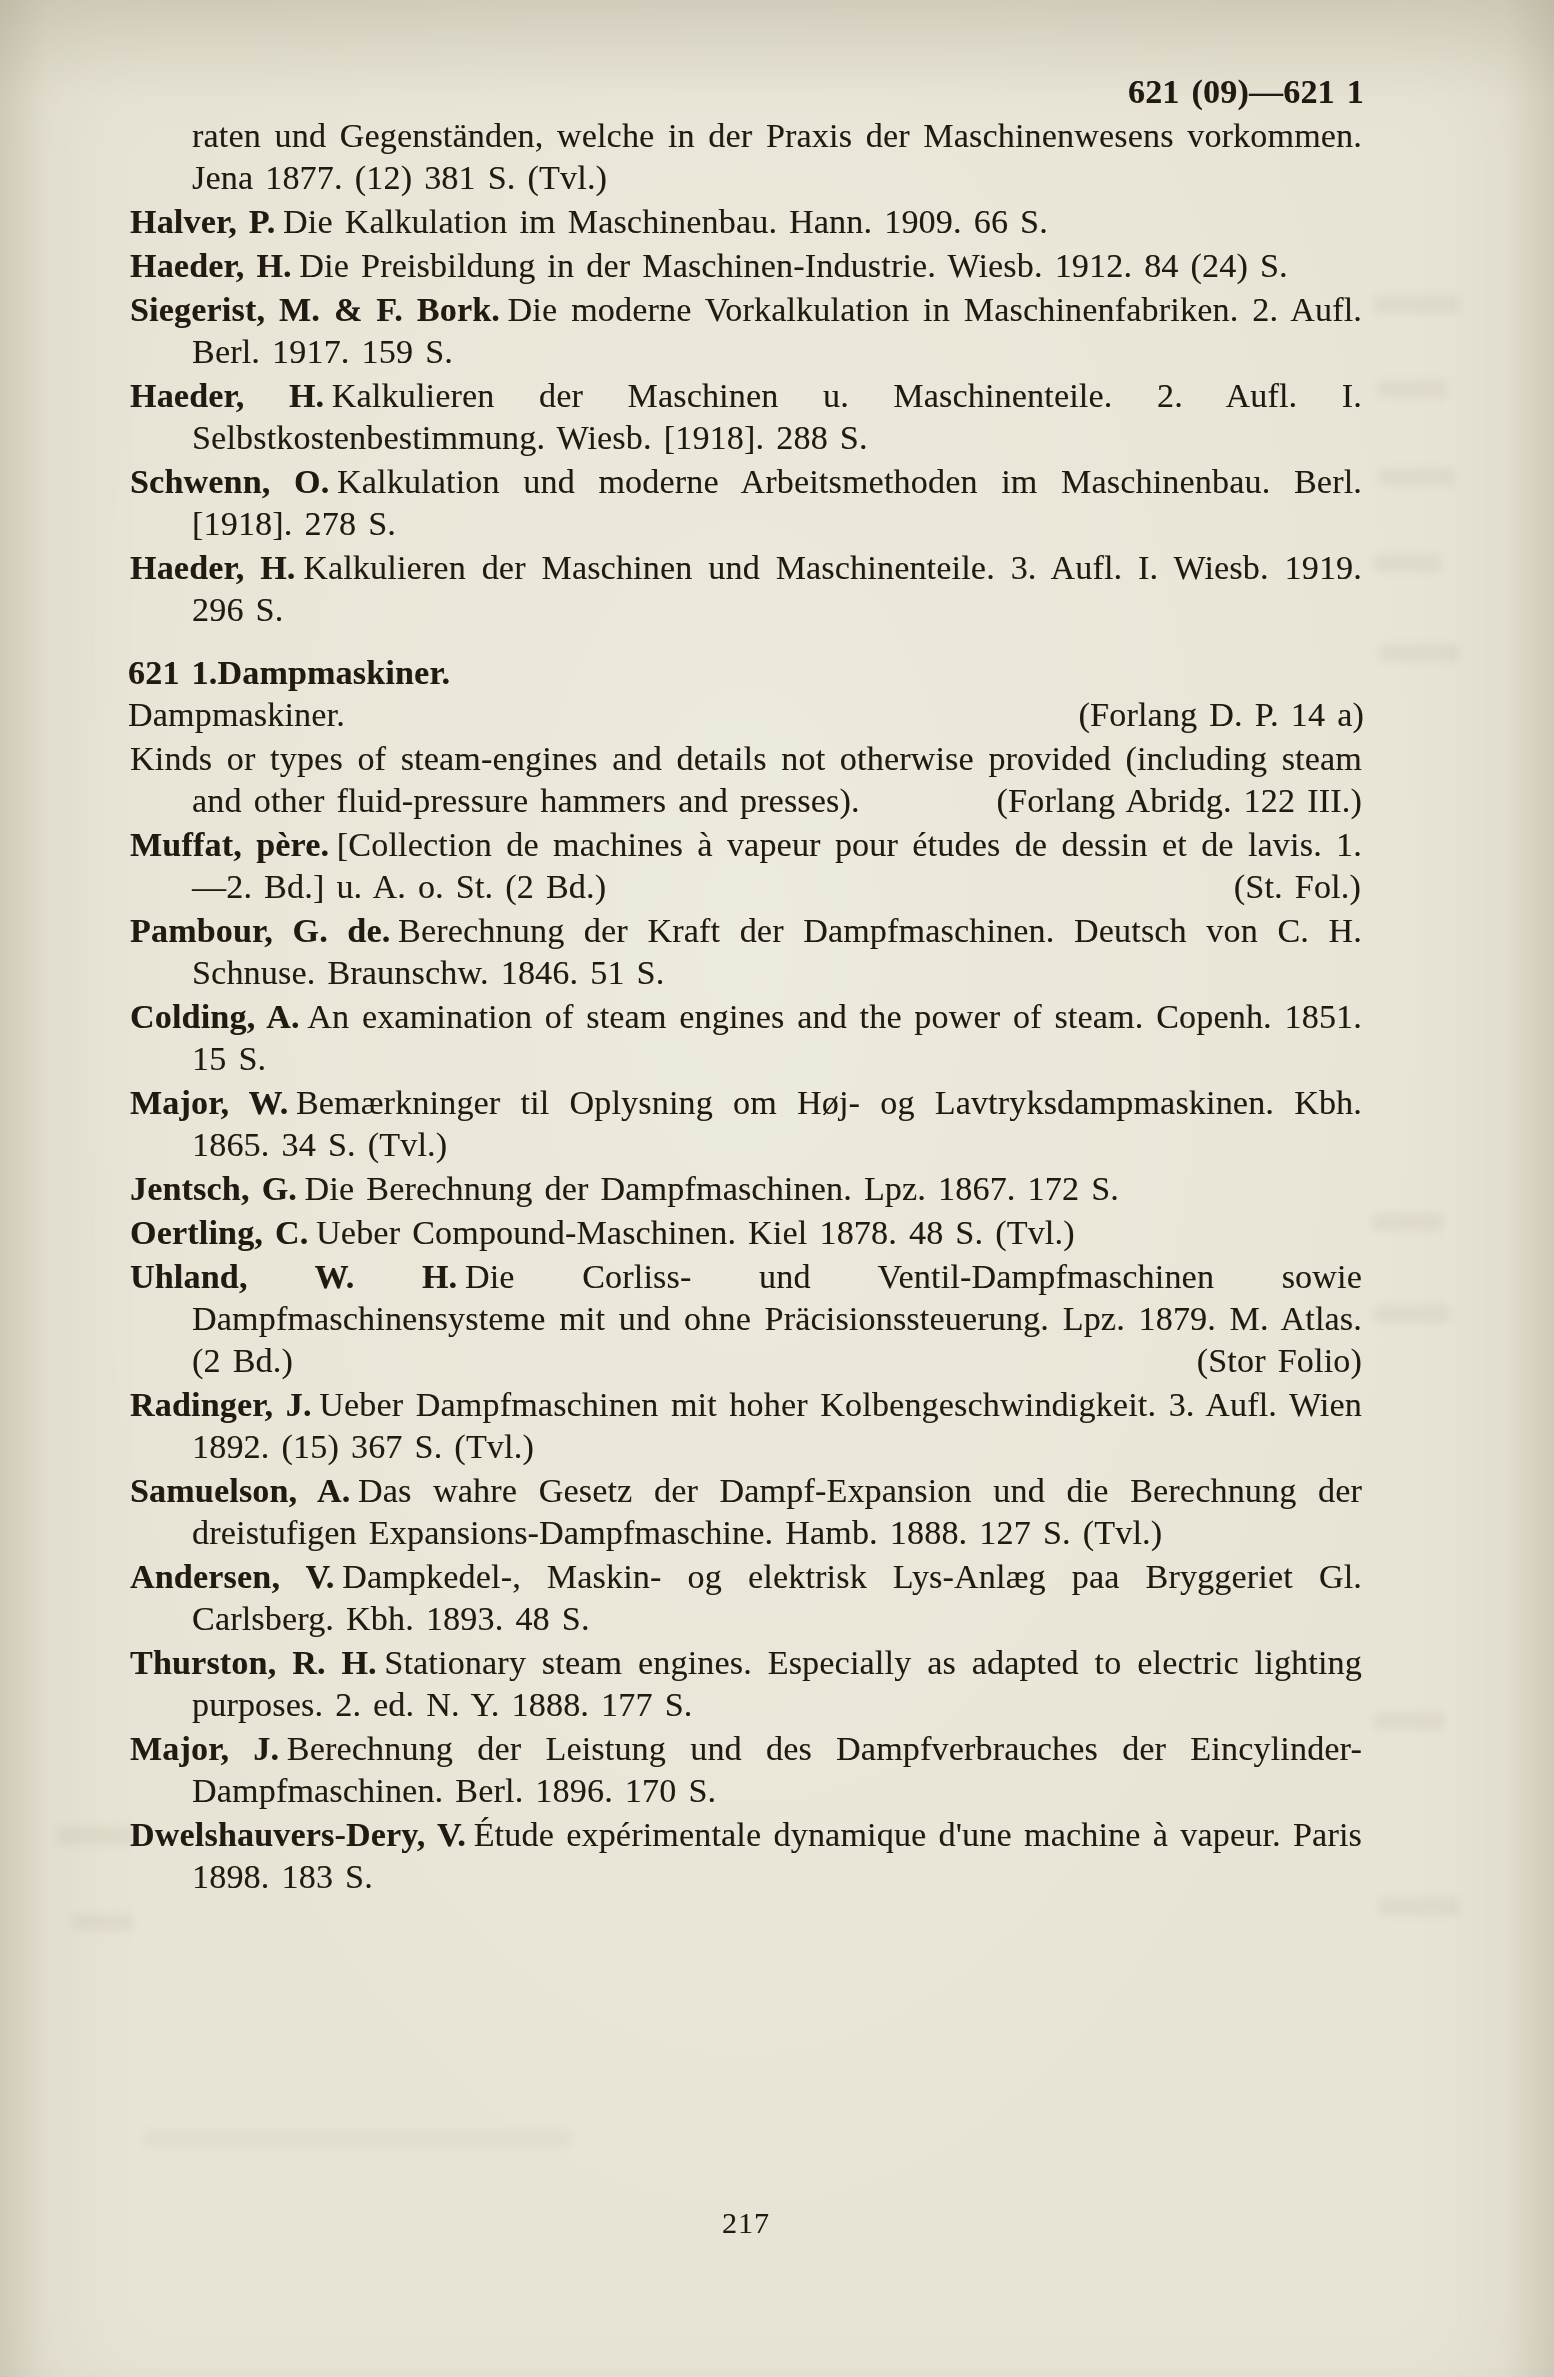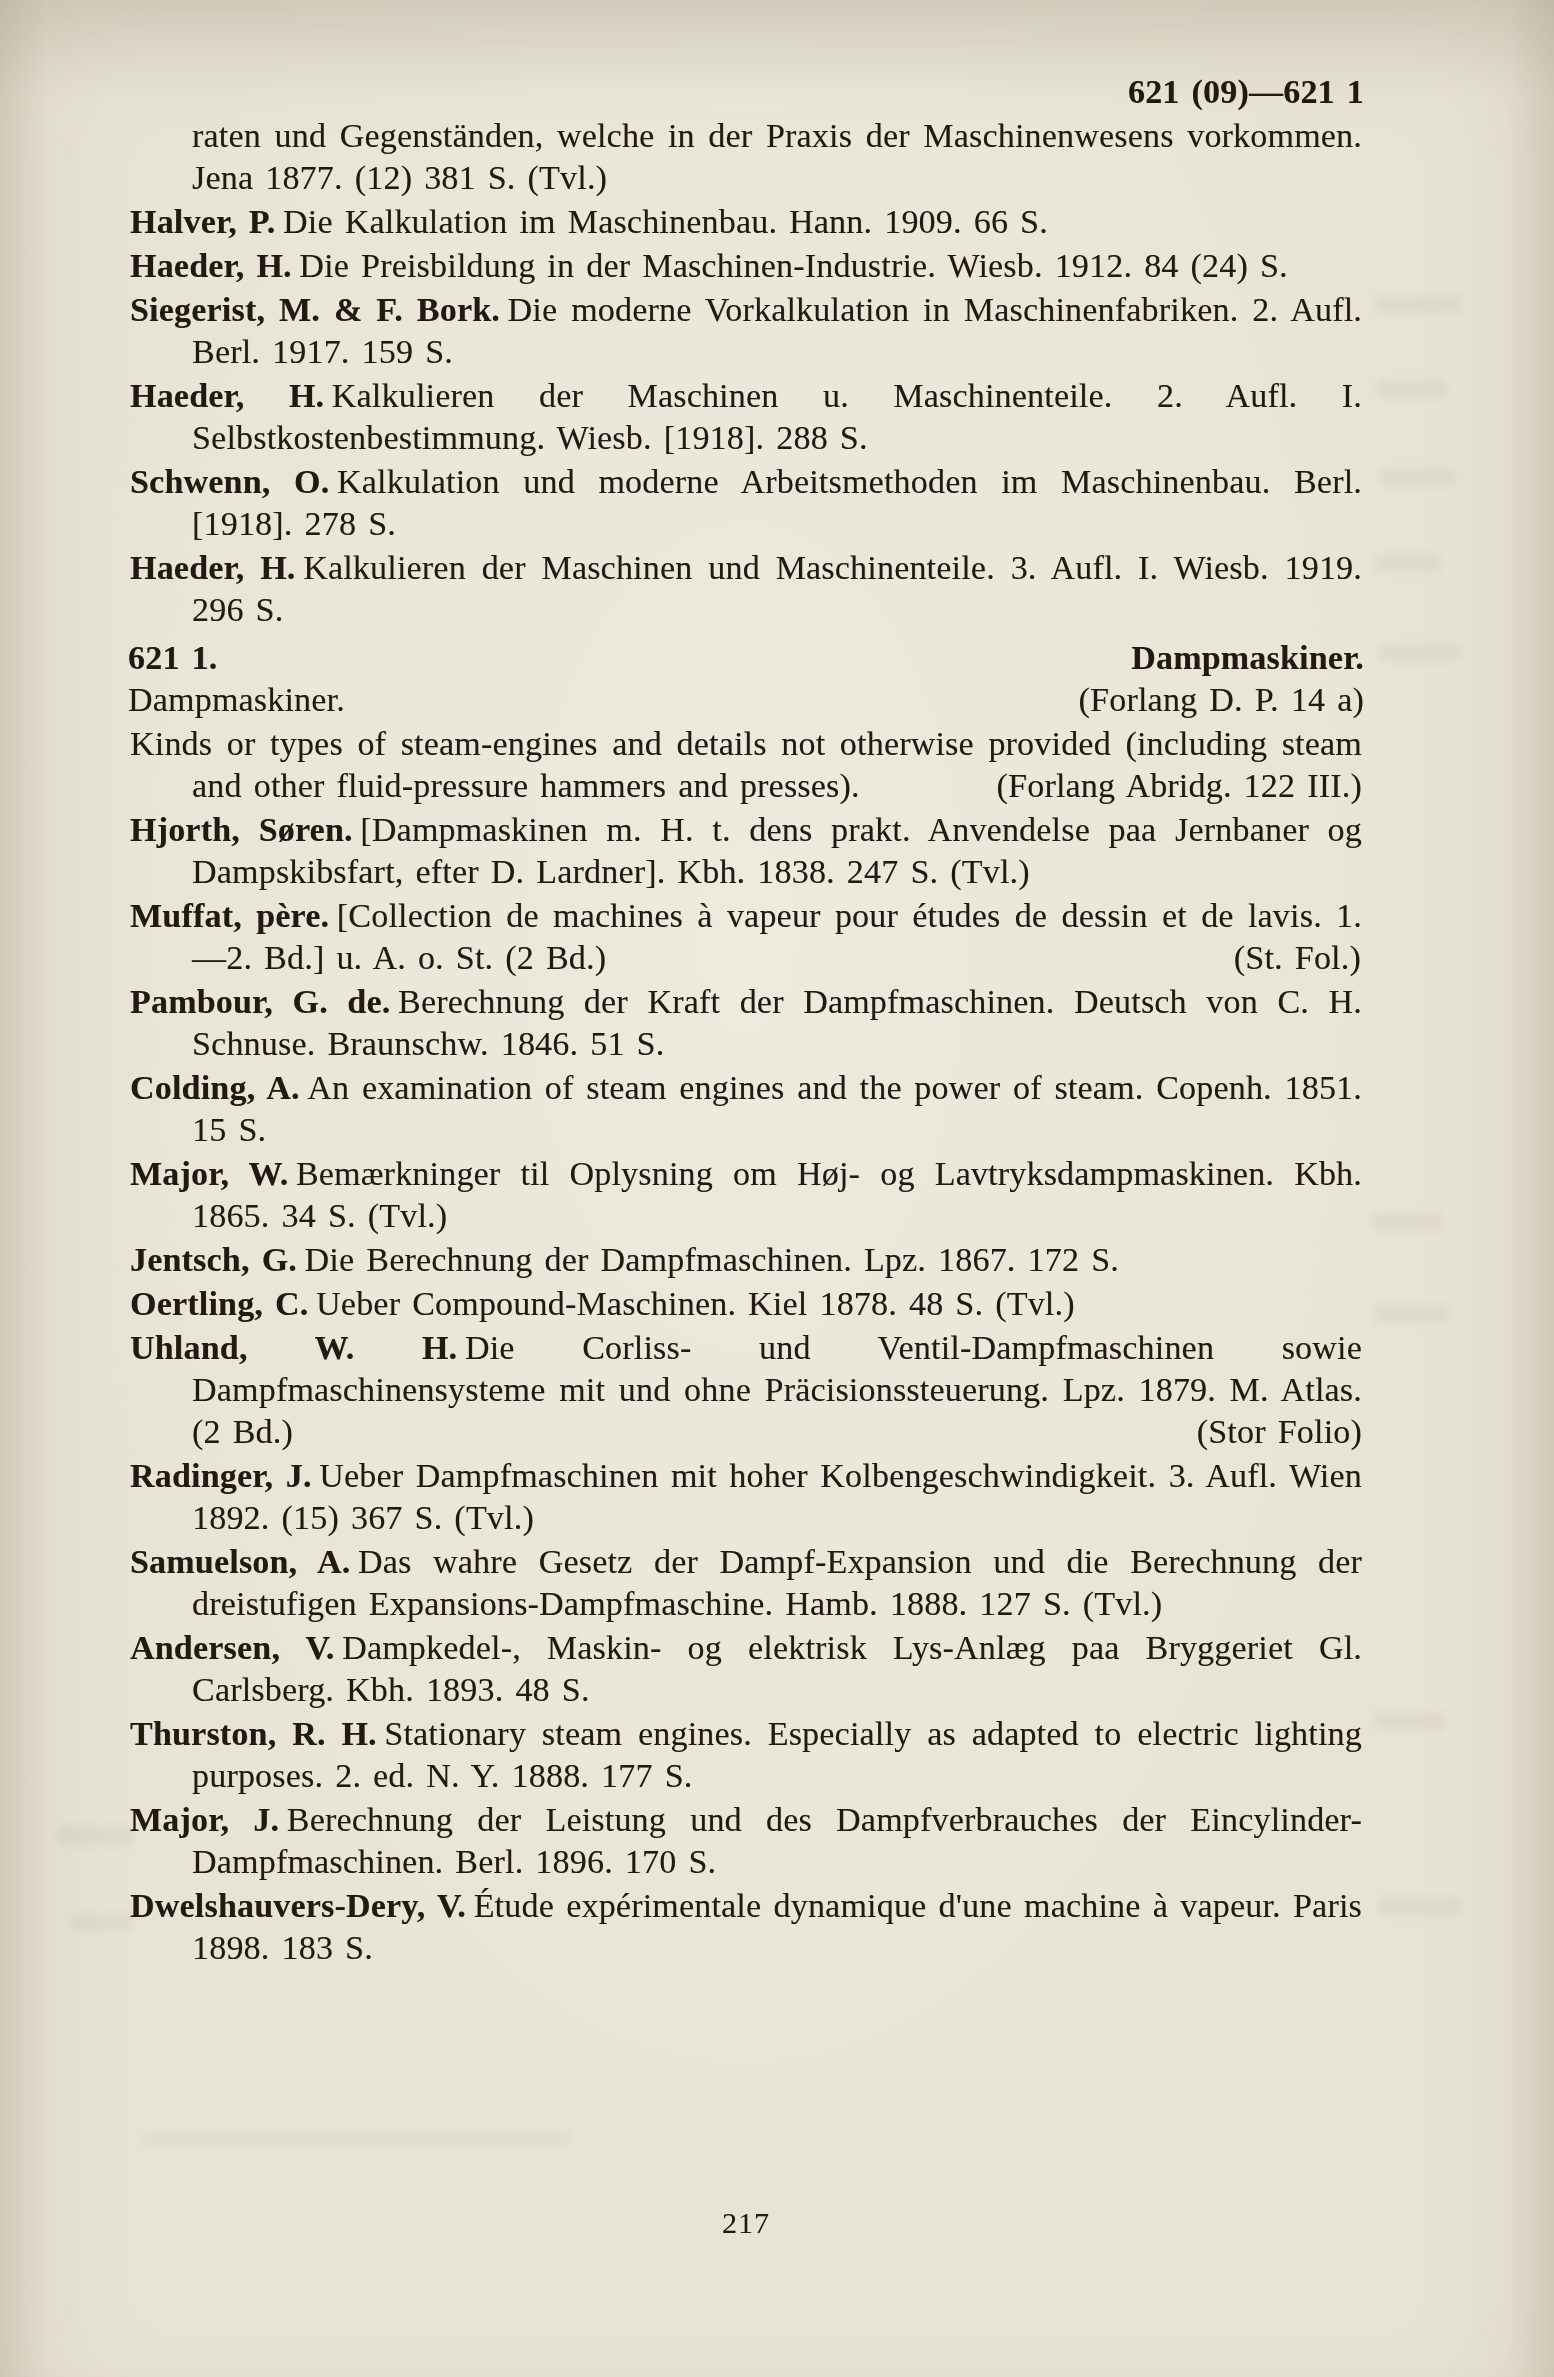--- a/index.html
+++ b/index.html
@@ -31,22 +31,22 @@
   }
   .header-row { text-align:right; font-weight:bold; }
   .entry {
     margin:2px; text-align:justify;
     padding-left:62px; text-indent:-62px;
   }
   .entry.continuation { text-indent:0; }
   .author { font-weight:bold; padding-right:7.6px; }
   .ref { float:right; }
   .section-row {
-    display:flex; justify-content:space-between;
-    font-weight:bold; margin-top:6px;
+    display:flex; 
+    font-weight:bold; margin-top:21px;
   }
   .subtitle-row { display:flex; justify-content:space-between; }
   .page-number {
     position:absolute; top:2206px; left:128px; width:1236px;
     text-align:center; font-size:30px; letter-spacing:1px;
     text-shadow: 0.3px 0.3px 0.4px rgba(32,26,18,0.35);
   }
 </style>
 </head>
 <body>
@@ -82,21 +82,20 @@
   <div class="section-row">
     <span>621 1.</span>
     <span>Dampmaskiner.</span>
   </div>
   <div class="subtitle-row">
     <span>Dampmaskiner.</span>
     <span>(Forlang D. P. 14 a)</span>
   </div>
   <p class="entry"><span>Kinds or types of steam-engines and details not otherwise provided (including steam and other fluid-pressure hammers and presses).</span><span class="ref">(Forlang Abridg. 122 III.)</span></p>
 
-  <p class="entry"><b class="author">Hjorth, Søren.</b><span>[Dampmaskinen m. H. t. dens prakt. Anvendelse paa Jernbaner og Dampskibsfart, efter D. Lardner].  Kbh. 1838.  247 S.  (Tvl.)</span></p>
   <p class="entry"><b class="author">Muffat, père.</b><span>[Collection de machines à vapeur pour études de dessin et de lavis.  1.—2. Bd.]  u. A. o. St.  (2 Bd.)</span><span class="ref">(St. Fol.)</span></p>
   <p class="entry"><b class="author">Pambour, G. de.</b><span>Berechnung der Kraft der Dampfmaschinen.  Deutsch von C. H. Schnuse.  Braunschw. 1846.  51 S.</span></p>
   <p class="entry"><b class="author">Colding, A.</b><span>An examination of steam engines and the power of steam.  Copenh. 1851.  15 S.</span></p>
   <p class="entry"><b class="author">Major, W.</b><span>Bemærkninger til Oplysning om Høj- og Lavtryksdampmaskinen.  Kbh. 1865.  34 S.  (Tvl.)</span></p>
   <p class="entry"><b class="author">Jentsch, G.</b><span>Die Berechnung der Dampfmaschinen.  Lpz. 1867.  172 S.</span></p>
   <p class="entry"><b class="author">Oertling, C.</b><span>Ueber Compound-Maschinen. Kiel 1878.  48 S.  (Tvl.)</span></p>
   <p class="entry"><b class="author">Uhland, W. H.</b><span>Die Corliss- und Ventil-Dampfmaschinen sowie Dampfmaschinensysteme mit und ohne Präcisionssteuerung.  Lpz. 1879.  M. Atlas.  (2 Bd.)</span><span class="ref">(Stor Folio)</span></p>
   <p class="entry"><b class="author">Radinger, J.</b><span>Ueber Dampfmaschinen mit hoher Kolbengeschwindigkeit.  3. Aufl.  Wien 1892.  (15) 367 S.  (Tvl.)</span></p>
   <p class="entry"><b class="author">Samuelson, A.</b><span>Das wahre Gesetz der Dampf-Expansion und die Berechnung der dreistufigen Expansions-Dampfmaschine.  Hamb. 1888.  127 S.  (Tvl.)</span></p>
   <p class="entry"><b class="author">Andersen, V.</b><span>Dampkedel-, Maskin- og elektrisk Lys-Anlæg paa Bryggeriet Gl. Carlsberg.  Kbh. 1893.  48 S.</span></p>

